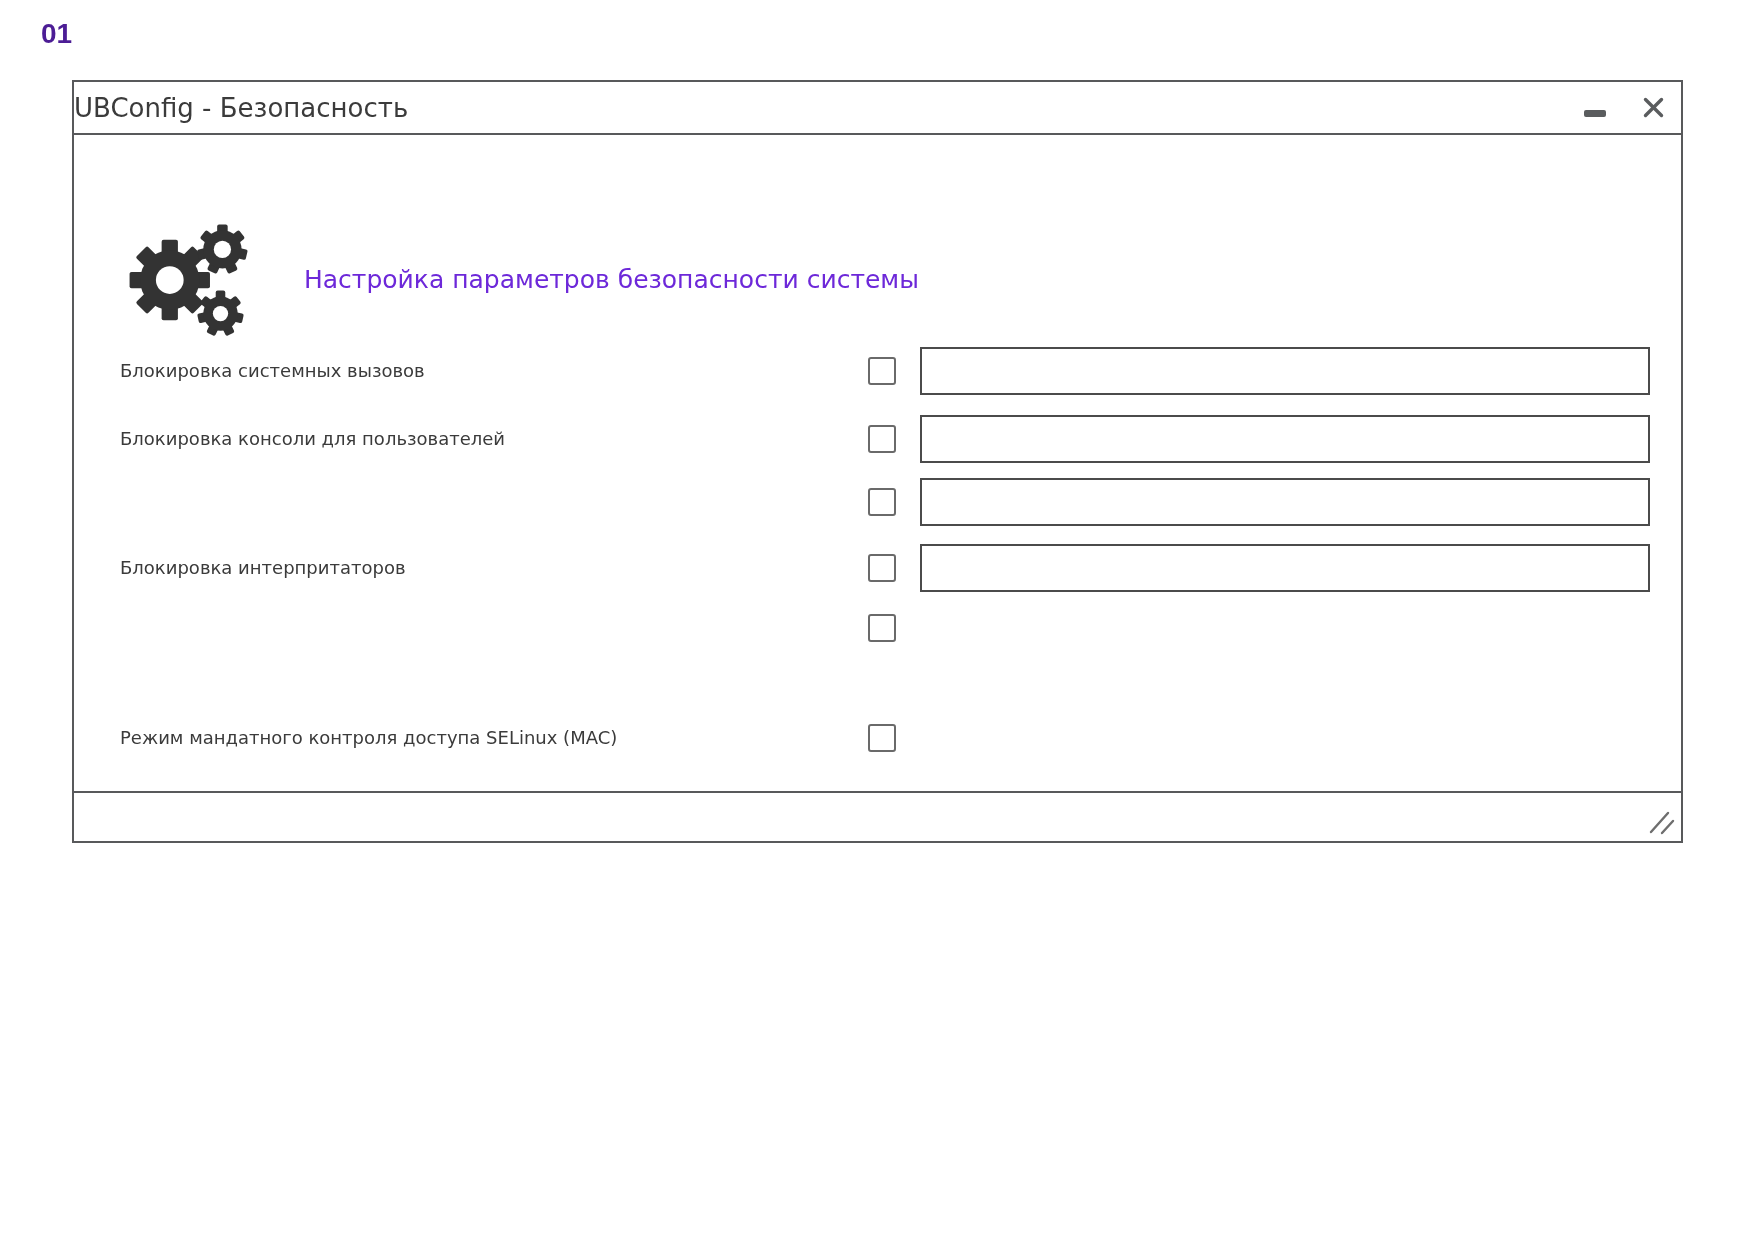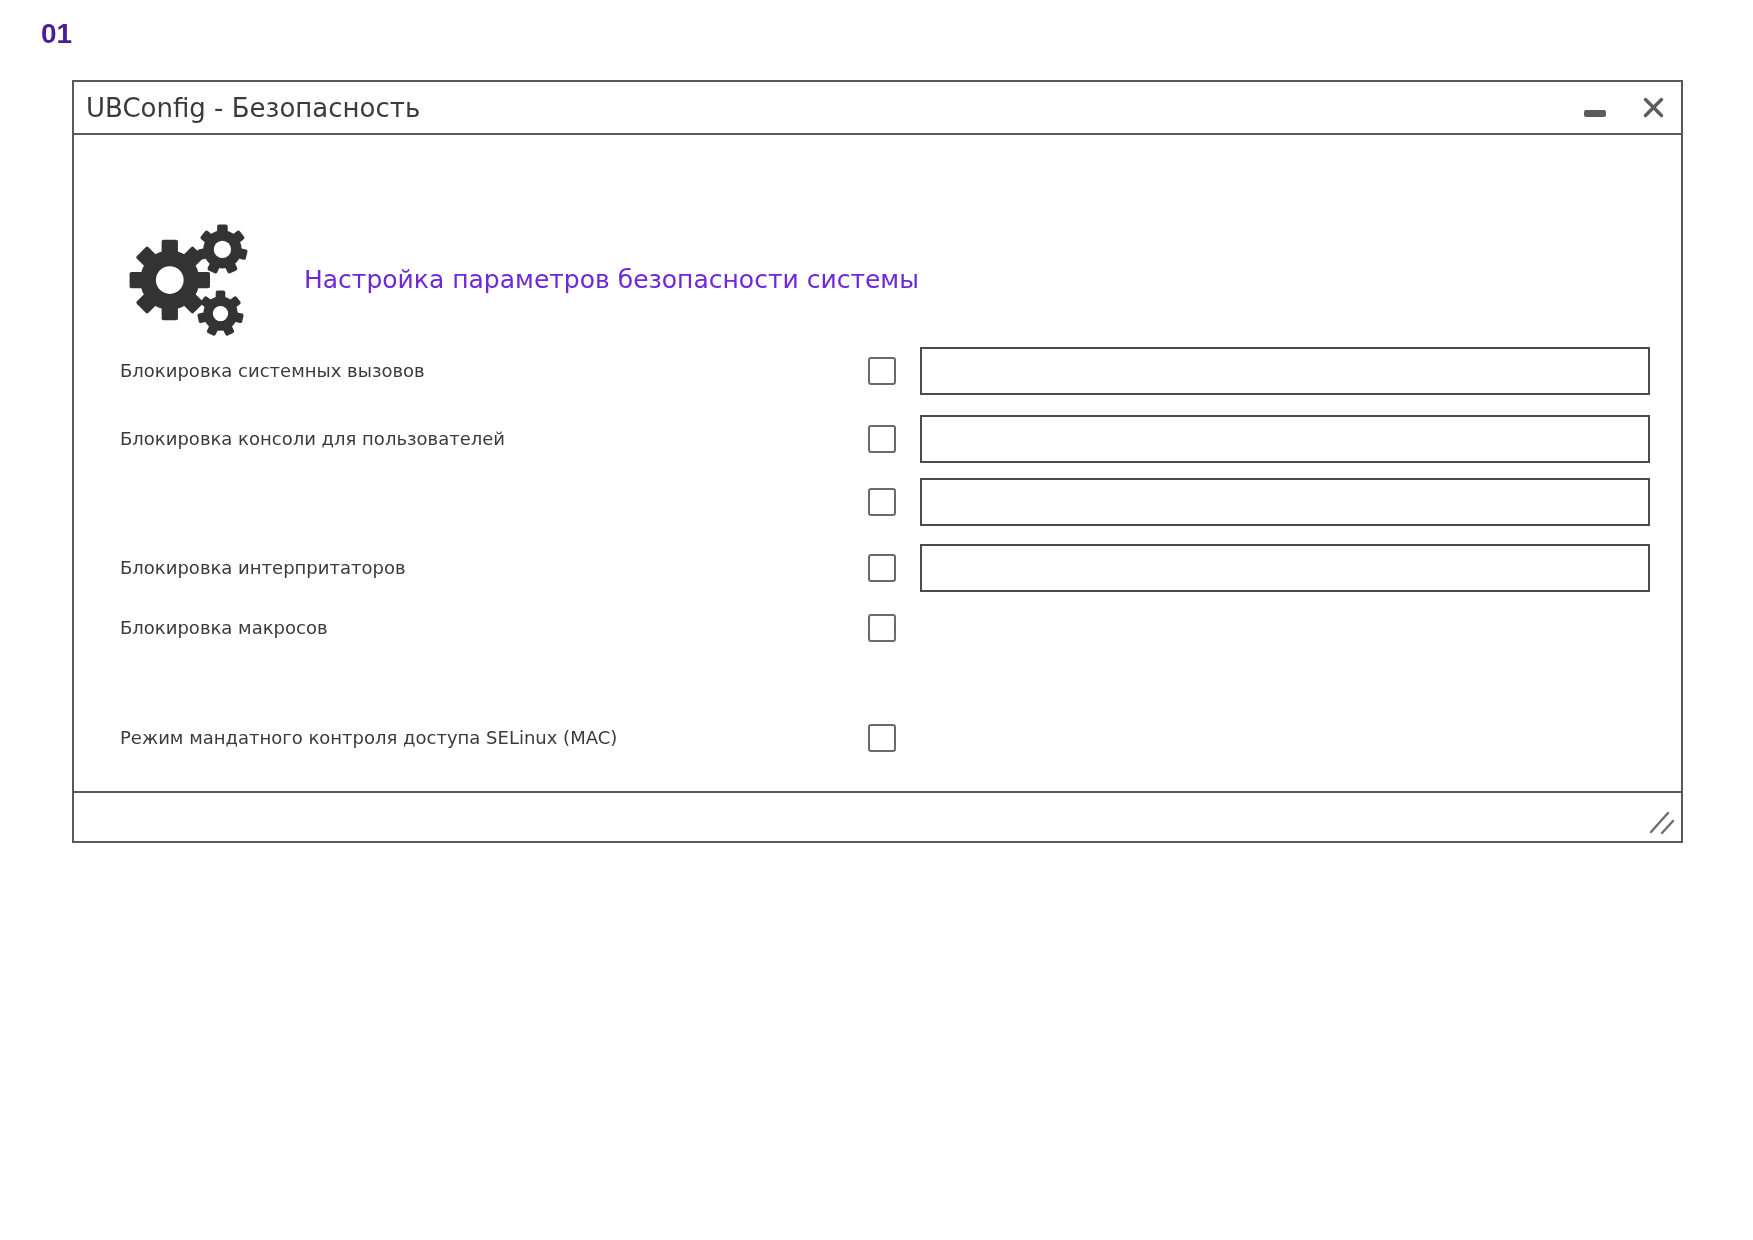--- a/index.html
+++ b/index.html
@@ -12,21 +12,21 @@
     position:absolute;left:30px;top:18px;
     font-family:"Liberation Sans",sans-serif;font-weight:bold;font-size:28px;color:#4c1d95;margin-left:11px;
   }
   
   .win{
     position:absolute;left:72px;top:80px;width:1611px;height:763px;
     border:2px solid #58595b;background:#ffffff;box-sizing:border-box;
   }
   .titlebar{
     height:51px;border-bottom:2px solid #58595b;
-    display:flex;align-items:center;padding-left:12px;box-sizing:content-box;
+    display:flex;align-items:center;padding-left:0;box-sizing:content-box;
   }
   .titlebar-title{font-size:26px;color:#3b3b3b;white-space:nowrap;}
   .titlebar-controls{margin-left:auto;display:flex;align-items:center;gap:34px;padding-right:16px;}
   .min-btn{width:24px;height:24px;display:flex;align-items:flex-end;justify-content:center;cursor:default;}
   .min-dash{width:22px;height:7px;background:#5a5c5e;border-radius:2px;margin-bottom:3px;}
   .close-btn{width:24px;height:24px;display:flex;align-items:center;justify-content:center;cursor:default;}
   
   .content{position:absolute;left:0;right:0;top:53px;bottom:50px;}
   .gears{position:absolute;left:46px;top:82px;}
   .header-text{position:absolute;left:230px;top:129px;font-size:25px;line-height:32px;color:#6d28d9;white-space:nowrap;}
@@ -132,21 +132,20 @@
         <div class="row" style="top: 396px;">
           <span class="checkbox" role="checkbox" aria-checked="false"></span>
           <input type="text" class="row-input" style="">
         </div>
         <div class="row" style="top: 462px;">
           <span class="row-label">Блокировка интерпритаторов</span>
           <span class="checkbox" role="checkbox" aria-checked="false"></span>
           <input type="text" class="row-input" style="">
         </div>
         <div class="row" style="top: 522px;">
-          <span class="row-label">Блокировка макросов</span>
           <span class="checkbox" role="checkbox" aria-checked="false"></span>
         </div>
         <div class="row" style="top: 632px; text-align: center;">
           <span class="row-label">Режим мандатного контроля доступа SELinux (MAC)</span>
           <span class="checkbox" role="checkbox" aria-checked="false"></span>
         </div>
       </div>
   </div>
 
   <div class="statusbar">

